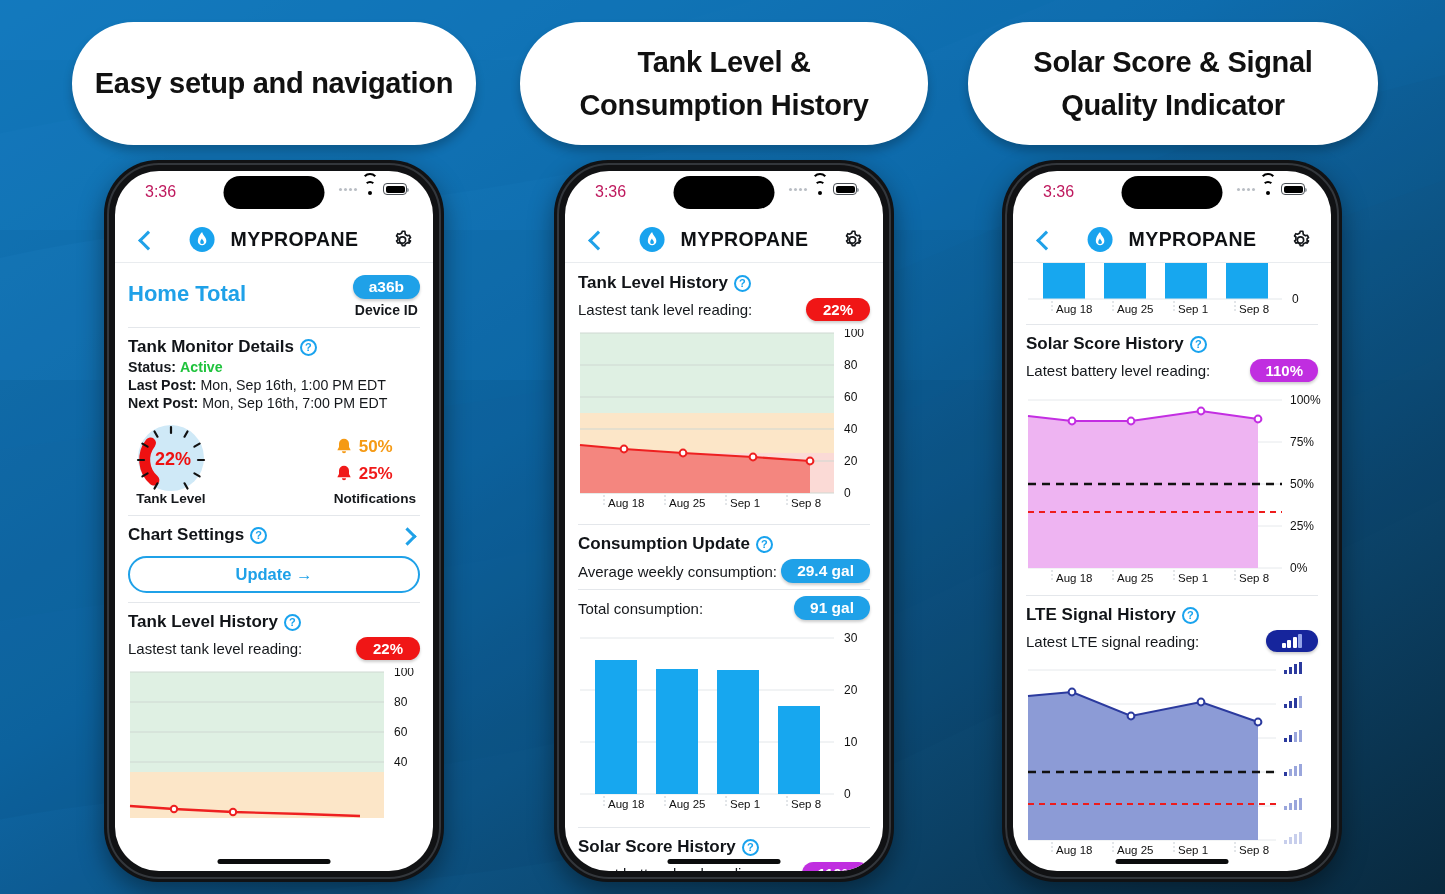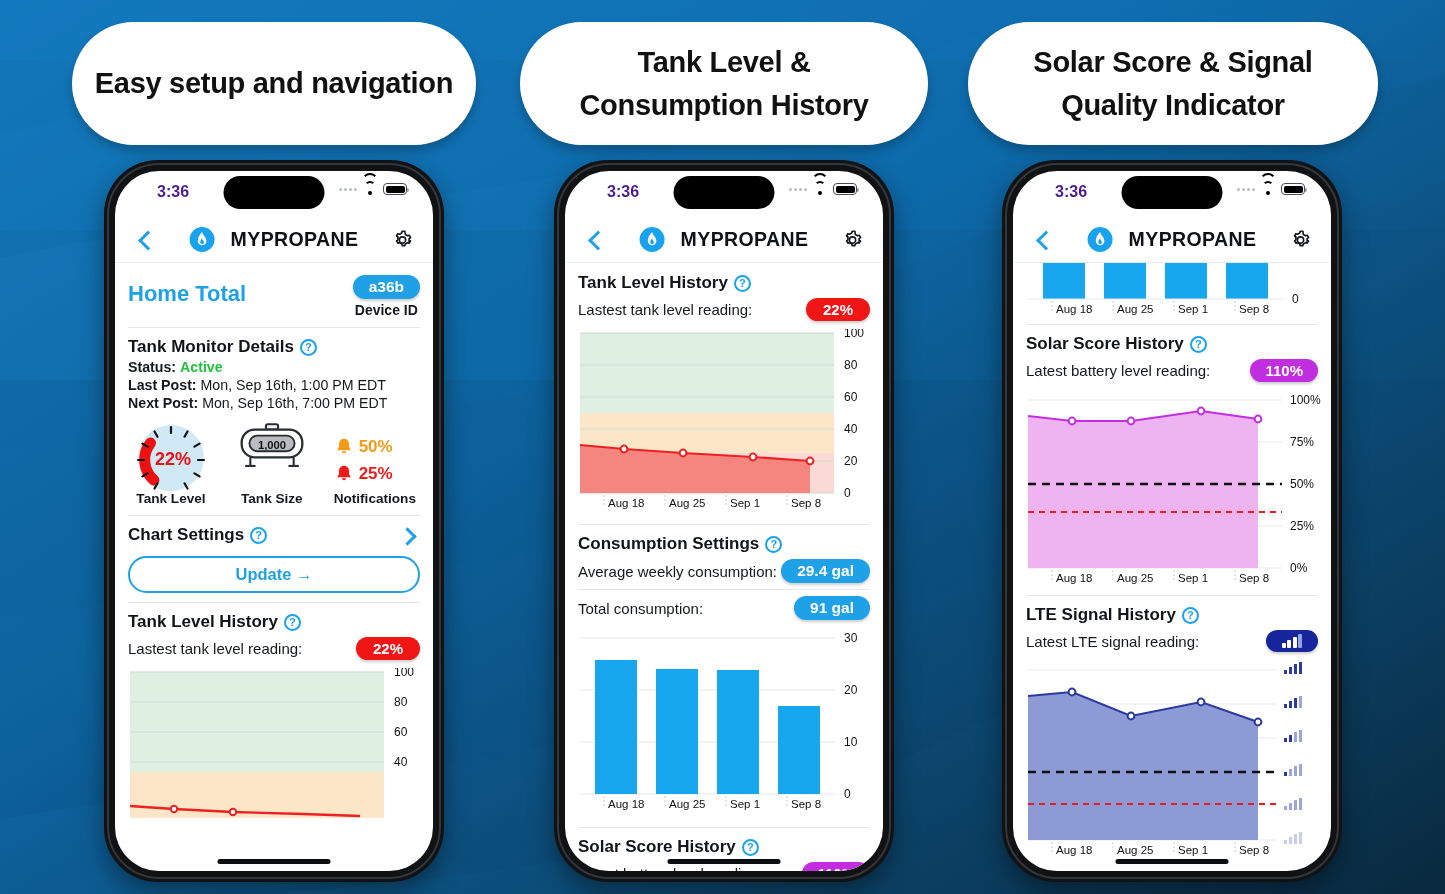--- a/index.html
+++ b/index.html
@@ -67,22 +67,22 @@
     overflow: hidden;
   }
 
   
   .statusbar {
     position: relative;
     height: 46px;
     flex: 0 0 auto;
   }
   .sb-time {
-    position: absolute; left: 42px; top: 12px;
-    font-size: 16px; font-weight: bold; color: #4c1d95;
+    position: absolute; left: 30px; top: 12px;
+    font-size: 16px; font-weight: normal; color: #be185d;
   }
   .island {
     position: absolute; left: 50%; transform: translateX(-50%);
     top: 5px; width: 101px; height: 33px;
     background: #000; border-radius: 18px;
   }
   .sb-right {
     position: absolute; right: 26px; top: 12px;
     display: flex; align-items: center; gap: 5px;
   }
@@ -351,33 +351,20 @@
                   <line x1="10" y1="42" x2="16" y2="42"></line>
                   <line x1="14.4" y1="58.4" x2="19.6" y2="55.4"></line>
                   <line x1="26.5" y1="70.5" x2="29.5" y2="65.3"></line>
                 </g>
                 <text x="45" y="47" text-anchor="middle" font-family="Liberation Sans, sans-serif" font-size="18" font-weight="bold" fill="#ee1111">22%</text>
               </svg>
             </div>
             <div class="stat-label">Tank Level</div>
           </div>
 
-          <div class="stat">
-            <svg class="tank-icon" viewBox="0 0 90 56">
-              <rect x="38" y="3" width="14" height="6" rx="2" fill="none" stroke="#2a2d31" stroke-width="2.4"></rect>
-              <rect x="10" y="9" width="70" height="32" rx="15" fill="#fff" stroke="#2a2d31" stroke-width="2.6"></rect>
-              <rect x="19" y="16" width="52" height="18" rx="9" fill="#b9bdc2" stroke="#2a2d31" stroke-width="2.2"></rect>
-              <line x1="20" y1="41" x2="20" y2="50" stroke="#2a2d31" stroke-width="2.4"></line>
-              <line x1="70" y1="41" x2="70" y2="50" stroke="#2a2d31" stroke-width="2.4"></line>
-              <line x1="14" y1="51" x2="26" y2="51" stroke="#2a2d31" stroke-width="2.4"></line>
-              <line x1="64" y1="51" x2="76" y2="51" stroke="#2a2d31" stroke-width="2.4"></line>
-              <text x="45" y="31" text-anchor="middle" font-family="Liberation Sans, sans-serif" font-size="13" font-weight="bold" fill="#111">1,000</text>
-            </svg>
-            <div class="stat-label">Tank Size</div>
-          </div>
 
           <div class="stat">
             <div class="notif" style="margin-bottom:7px">
               <div class="notif-row n-orange">
                 <svg width="20" height="20" viewBox="0 0 24 24">
                     <path d="M12 2a6 6 0 00-6 6v4l-2 4h16l-2-4V8a6 6 0 00-6-6z" fill="#f59a14"></path>
                     <path d="M9.5 17a2.5 2.5 0 005 0z" fill="#f59a14"></path>
                   </svg>
                 <span>50%</span>
               </div>
@@ -535,21 +522,21 @@
                 <text x="266" y="104">40</text>
               <text x="266" y="136">20</text>
                 <text x="266" y="168">0</text>
             </g>
           </svg>
         </div>
 
         <div class="hr"></div>
 
         <div class="sec-title">
-          <span>Consumption Settings</span>
+          <span>Consumption Update</span>
           <span class="help">?</span>
         </div>
         <div class="hist-row">
           <div class="hist-cap">Average weekly consumption:</div>
           <div class="pill-blue">29.4 gal</div>
         </div>
         <div class="hr" style="margin:6px 0"></div>
         <div class="hist-row" style="margin-top:0">
           <div class="hist-cap">Total consumption:</div>
           <div class="pill-blue">91 gal</div>

